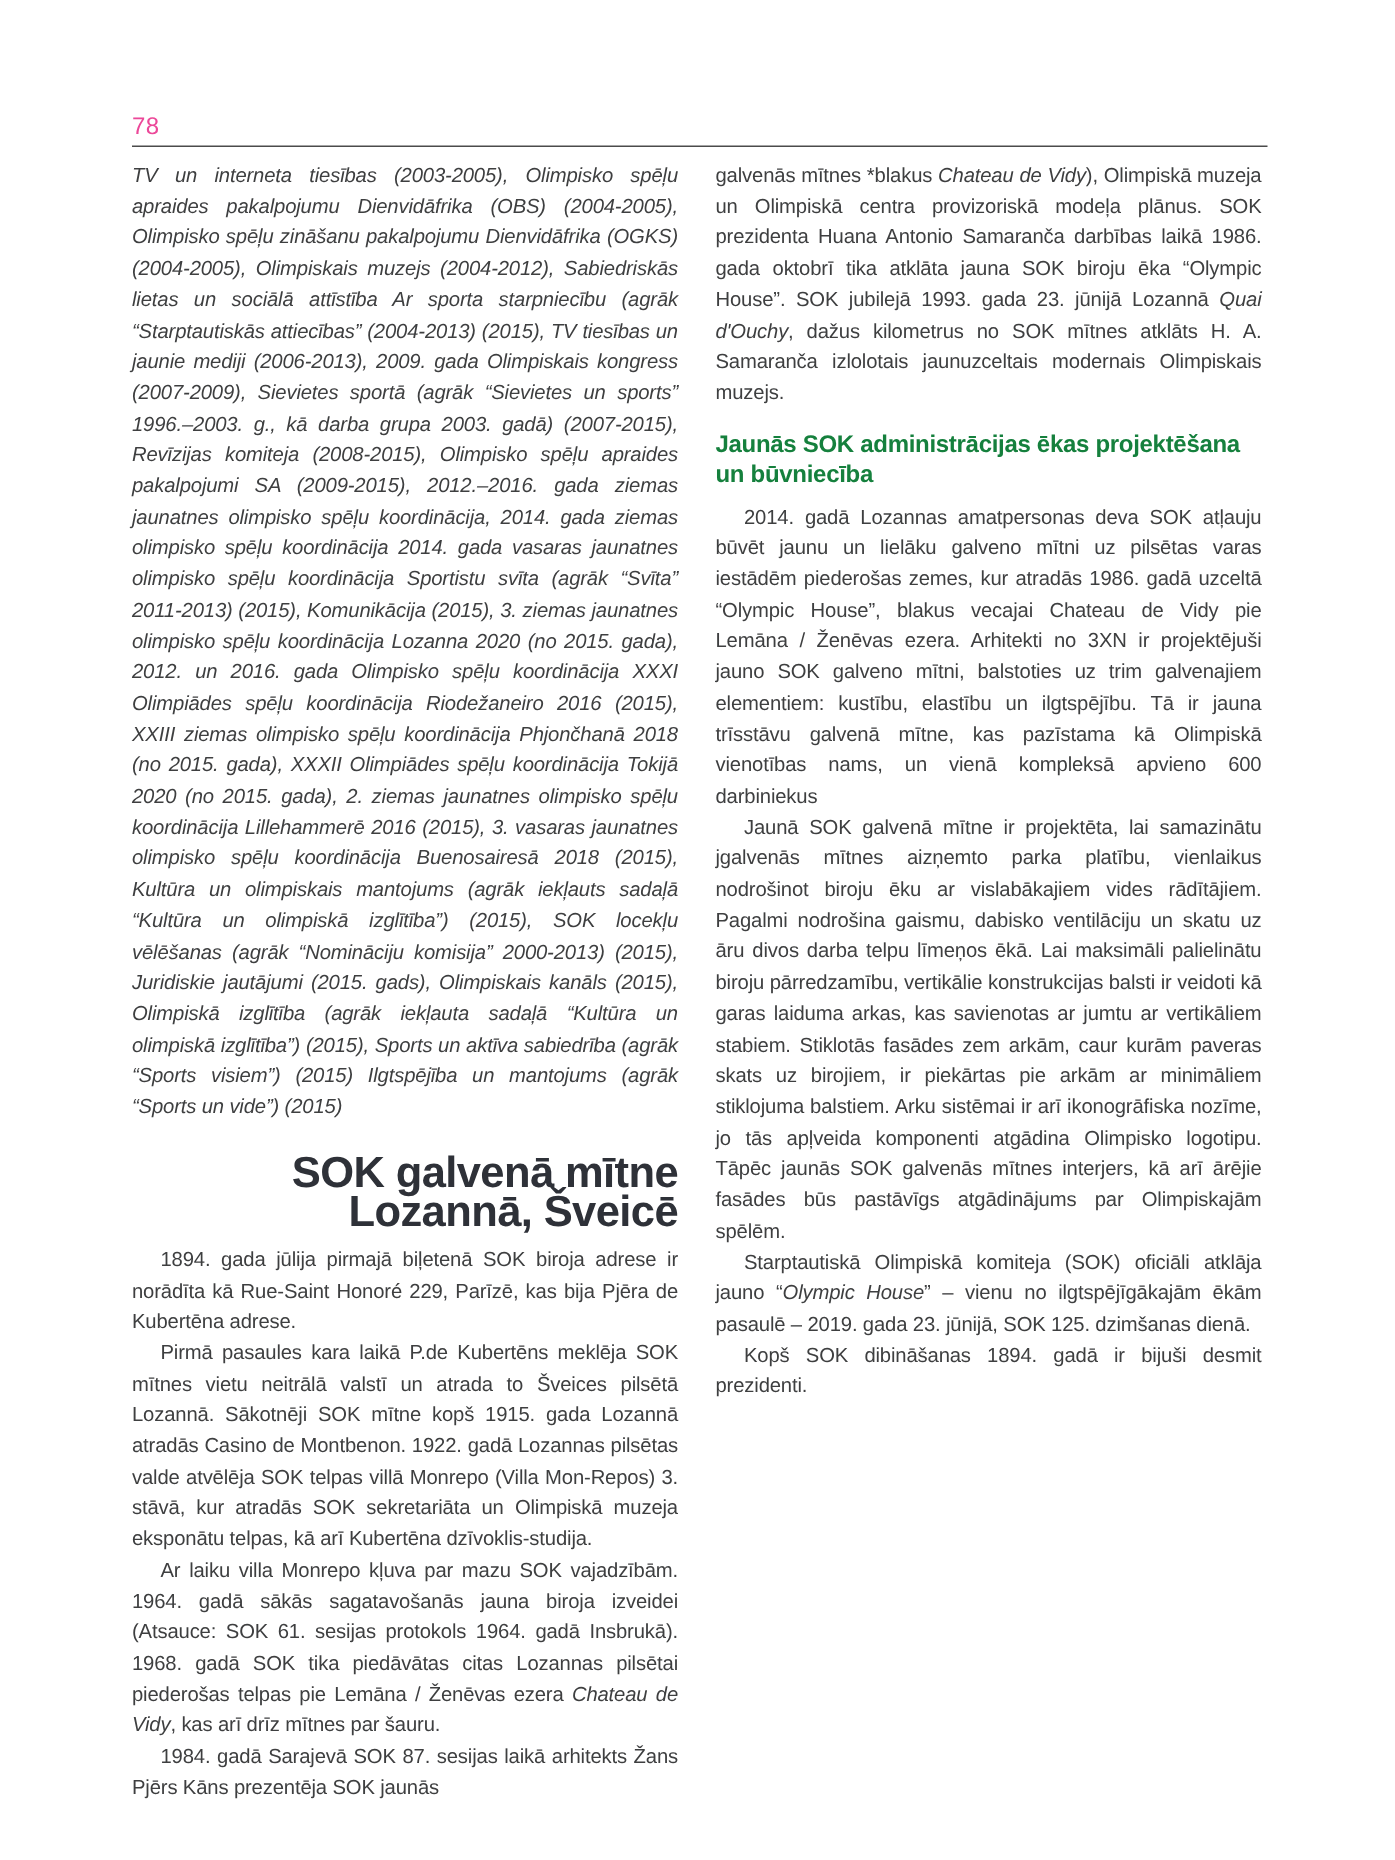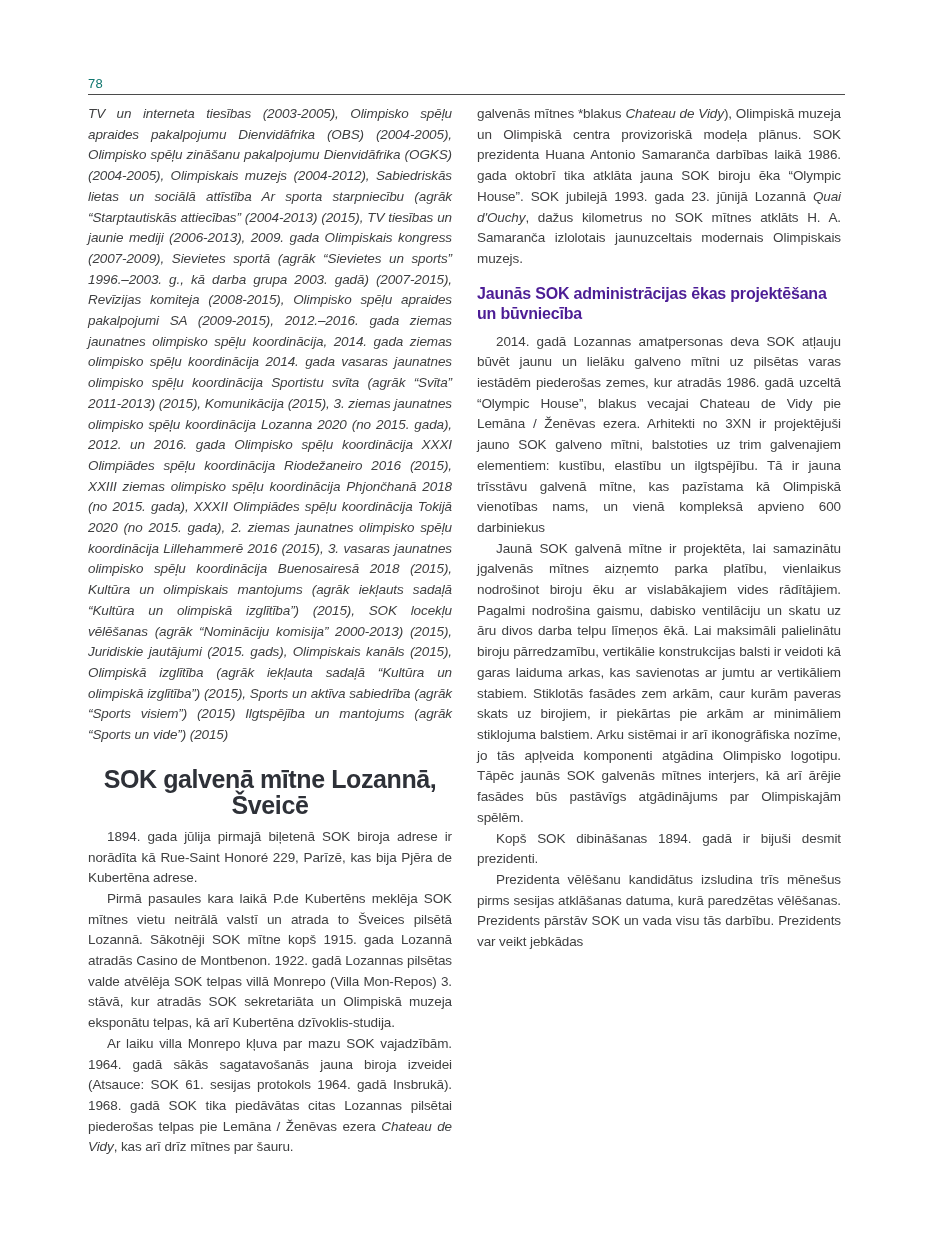--- a/index.html
+++ b/index.html
@@ -16,22 +16,22 @@
     font-family: "Liberation Sans", "DejaVu Sans", sans-serif;
     color: #3e3f40;
   }
   .content {
     position: absolute;
     left: 88px;
     top: 76px;
     width: 757px;
   }
   .page-number {
-    font-size: 13px;
-    color: #0f766e;
+    font-size: 16px;
+    color: #ec4899;
     letter-spacing: 0.3px;
     padding-bottom: 3px;
   }
   .header-rule {
     border: none;
     border-top: 1.6px solid #4b4b4b;
     margin: 0 0 9px 0;
   }
   .columns {
     display: flex;
@@ -49,33 +49,33 @@
     margin: 0;
     text-indent: 19px;
   }
   .col p.no-indent {
     text-indent: 0;
   }
   .intro-italic {
     font-style: italic;
   }
   h1.section-heading {
-    font-size: 25px;
+    font-size: 29px;
     line-height: 26px;
     font-weight: bold;
     color: #2e3138;
     letter-spacing: -0.4px;
     margin: 20px 0 9px 0;
-    text-align: center;
+    text-align: right;
   }
   h2.sub-heading {
     font-size: 16px;
     line-height: 20px;
     font-weight: bold;
-    color: #4c1d95;
+    color: #15803d;
     letter-spacing: -0.2px;
     margin: 14px 0 8px 0;
     text-align: left;
   }
 </style>
 </head>
 <body>
 
 <div class="page">
   <div class="content">
@@ -86,30 +86,31 @@
     <div class="columns">
 
       <div class="col">
         <p class="no-indent intro-italic"><i>TV un interneta tiesības (2003-2005), Olimpisko spēļu apraides pakalpojumu Dienvidāfrika (OBS) (2004-2005), Olimpisko spēļu zināšanu pakalpojumu Dienvidāfrika (OGKS) (2004-2005), Olimpiskais muzejs (2004-2012), Sabiedriskās lietas un sociālā attīstība Ar sporta starpniecību (agrāk “Starptautiskās attiecības” (2004-2013) (2015), TV tiesības un jaunie mediji (2006-2013), 2009. gada Olimpiskais kongress (2007-2009), Sievietes sportā (agrāk “Sievietes un sports” 1996.–2003. g., kā darba grupa 2003. gadā) (2007-2015), Revīzijas komiteja (2008-2015), Olimpisko spēļu apraides pakalpojumi SA (2009-2015), 2012.–2016. gada ziemas jaunatnes olimpisko spēļu koordinācija, 2014. gada ziemas olimpisko spēļu koordinācija 2014. gada vasaras jaunatnes olimpisko spēļu koordinācija Sportistu svīta (agrāk “Svīta” 2011-2013) (2015), Komunikācija (2015), 3. ziemas jaunatnes olimpisko spēļu koordinācija Lozanna 2020 (no 2015. gada), 2012. un 2016. gada Olimpisko spēļu koordinācija XXXI Olimpiādes spēļu koordinācija Riodežaneiro 2016 (2015), XXIII ziemas olimpisko spēļu koordinācija Phjončhanā 2018 (no 2015. gada), XXXII Olimpiādes spēļu koordinācija Tokijā 2020 (no 2015. gada), 2. ziemas jaunatnes olimpisko spēļu koordinācija Lillehammerē 2016 (2015), 3. vasaras jaunatnes olimpisko spēļu koordinācija Buenosairesā 2018 (2015), Kultūra un olimpiskais mantojums (agrāk iekļauts sadaļā “Kultūra un olimpiskā izglītība”) (2015), SOK locekļu vēlēšanas (agrāk “Nomināciju komisija” 2000-2013) (2015), Juridiskie jautājumi (2015. gads), Olimpiskais kanāls (2015), Olimpiskā izglītība (agrāk iekļauta sadaļā “Kultūra un olimpiskā izglītība”) (2015), Sports un aktīva sabiedrība (agrāk “Sports visiem”) (2015) Ilgtspējība un mantojums (agrāk “Sports un vide”) (2015)</i></p>
 
         <h1 class="section-heading">SOK galvenā mītne Lozannā, Šveicē</h1>
 
         <p><span>1894. gada jūlija pirmajā biļetenā SOK biroja adrese ir norādīta kā Rue-Saint Honoré 229, Parīzē, kas bija Pjēra de Kubertēna adrese.</span></p>
         <p><span>Pirmā pasaules kara laikā P.de Kubertēns meklēja SOK mītnes vietu neitrālā valstī un atrada to Šveices pilsētā Lozannā. Sākotnēji SOK mītne kopš 1915. gada Lozannā atradās Casino de Montbenon. 1922. gadā Lozannas pilsētas valde atvēlēja SOK telpas villā Monrepo (Villa Mon-Repos) 3. stāvā, kur atradās SOK sekretariāta un Olimpiskā muzeja eksponātu telpas, kā arī Kubertēna dzīvoklis-studija.</span></p>
         <p><span>Ar laiku villa Monrepo kļuva par mazu SOK vajadzībām. 1964. gadā sākās sagatavošanās jauna biroja izveidei (Atsauce: SOK 61. sesijas protokols 1964. gadā Insbrukā). 1968. gadā SOK tika piedāvātas citas Lozannas pilsētai piederošas telpas pie Lemāna / Ženēvas ezera </span><i>Chateau de Vidy</i><span>, kas arī drīz mītnes par šauru.</span></p>
+        <p><span>1984. gadā Sarajevā SOK 87. sesijas laikā arhitekts Žans Pjērs Kāns prezentēja SOK jaunās</span></p>
       </div>
 
       <div class="col">
         <p class="no-indent"><span>galvenās mītnes *blakus </span><i>Chateau de Vidy</i><span>), Olimpiskā muzeja un Olimpiskā centra provizoriskā modeļa plānus. SOK prezidenta Huana Antonio Samaranča darbības laikā 1986. gada oktobrī tika atklāta jauna SOK biroju ēka “Olympic House”. SOK jubilejā 1993. gada 23. jūnijā Lozannā </span><i>Quai d'Ouchy</i><span>, dažus kilometrus no SOK mītnes atklāts H. A. Samaranča izlolotais jaunuzceltais modernais Olimpiskais muzejs.</span></p>
 
         <h2 class="sub-heading">Jaunās SOK administrācijas ēkas projektēšana un būvniecība</h2>
 
         <p><span>2014. gadā Lozannas amatpersonas deva SOK atļauju būvēt jaunu un lielāku galveno mītni uz pilsētas varas iestādēm piederošas zemes, kur atradās 1986. gadā uzceltā “Olympic House”, blakus vecajai Chateau de Vidy pie Lemāna / Ženēvas ezera. Arhitekti no 3XN ir projektējuši jauno SOK galveno mītni, balstoties uz trim galvenajiem elementiem: kustību, elastību un ilgtspējību. Tā ir jauna trīsstāvu galvenā mītne, kas pazīstama kā Olimpiskā vienotības nams, un vienā kompleksā apvieno 600 darbiniekus</span></p>
         <p><span>Jaunā SOK galvenā mītne ir projektēta, lai samazinātu jgalvenās mītnes aizņemto parka platību, vienlaikus nodrošinot biroju ēku ar vislabākajiem vides rādītājiem. Pagalmi nodrošina gaismu, dabisko ventilāciju un skatu uz āru divos darba telpu līmeņos ēkā. Lai maksimāli palielinātu biroju pārredzamību, vertikālie konstrukcijas balsti ir veidoti kā garas laiduma arkas, kas savienotas ar jumtu ar vertikāliem stabiem. Stiklotās fasādes zem arkām, caur kurām paveras skats uz birojiem, ir piekārtas pie arkām ar minimāliem stiklojuma balstiem. Arku sistēmai ir arī ikonogrāfiska nozīme, jo tās apļveida komponenti atgādina Olimpisko logotipu. Tāpēc jaunās SOK galvenās mītnes interjers, kā arī ārējie fasādes būs pastāvīgs atgādinājums par Olimpiskajām spēlēm.</span></p>
+        <p><span>Starptautiskā Olimpiskā komiteja (SOK) oficiāli atklāja jauno “</span><i>Olympic House</i><span>” – vienu no ilgtspējīgākajām ēkām pasaulē – 2019. gada 23. jūnijā, SOK 125. dzimšanas dienā.</span></p>
 
 
         <p><span>Kopš SOK dibināšanas 1894. gadā ir bijuši desmit prezidenti.</span></p>
-        <p><span>Prezidenta vēlēšanu kandidātus izsludina trīs mēnešus pirms sesijas atklāšanas datuma, kurā paredzētas vēlēšanas. Prezidents pārstāv SOK un vada visu tās darbību. Prezidents var veikt jebkādas</span></p>
       </div>
 
     </div>
   </div>
 </div>
 
 </body></html>

